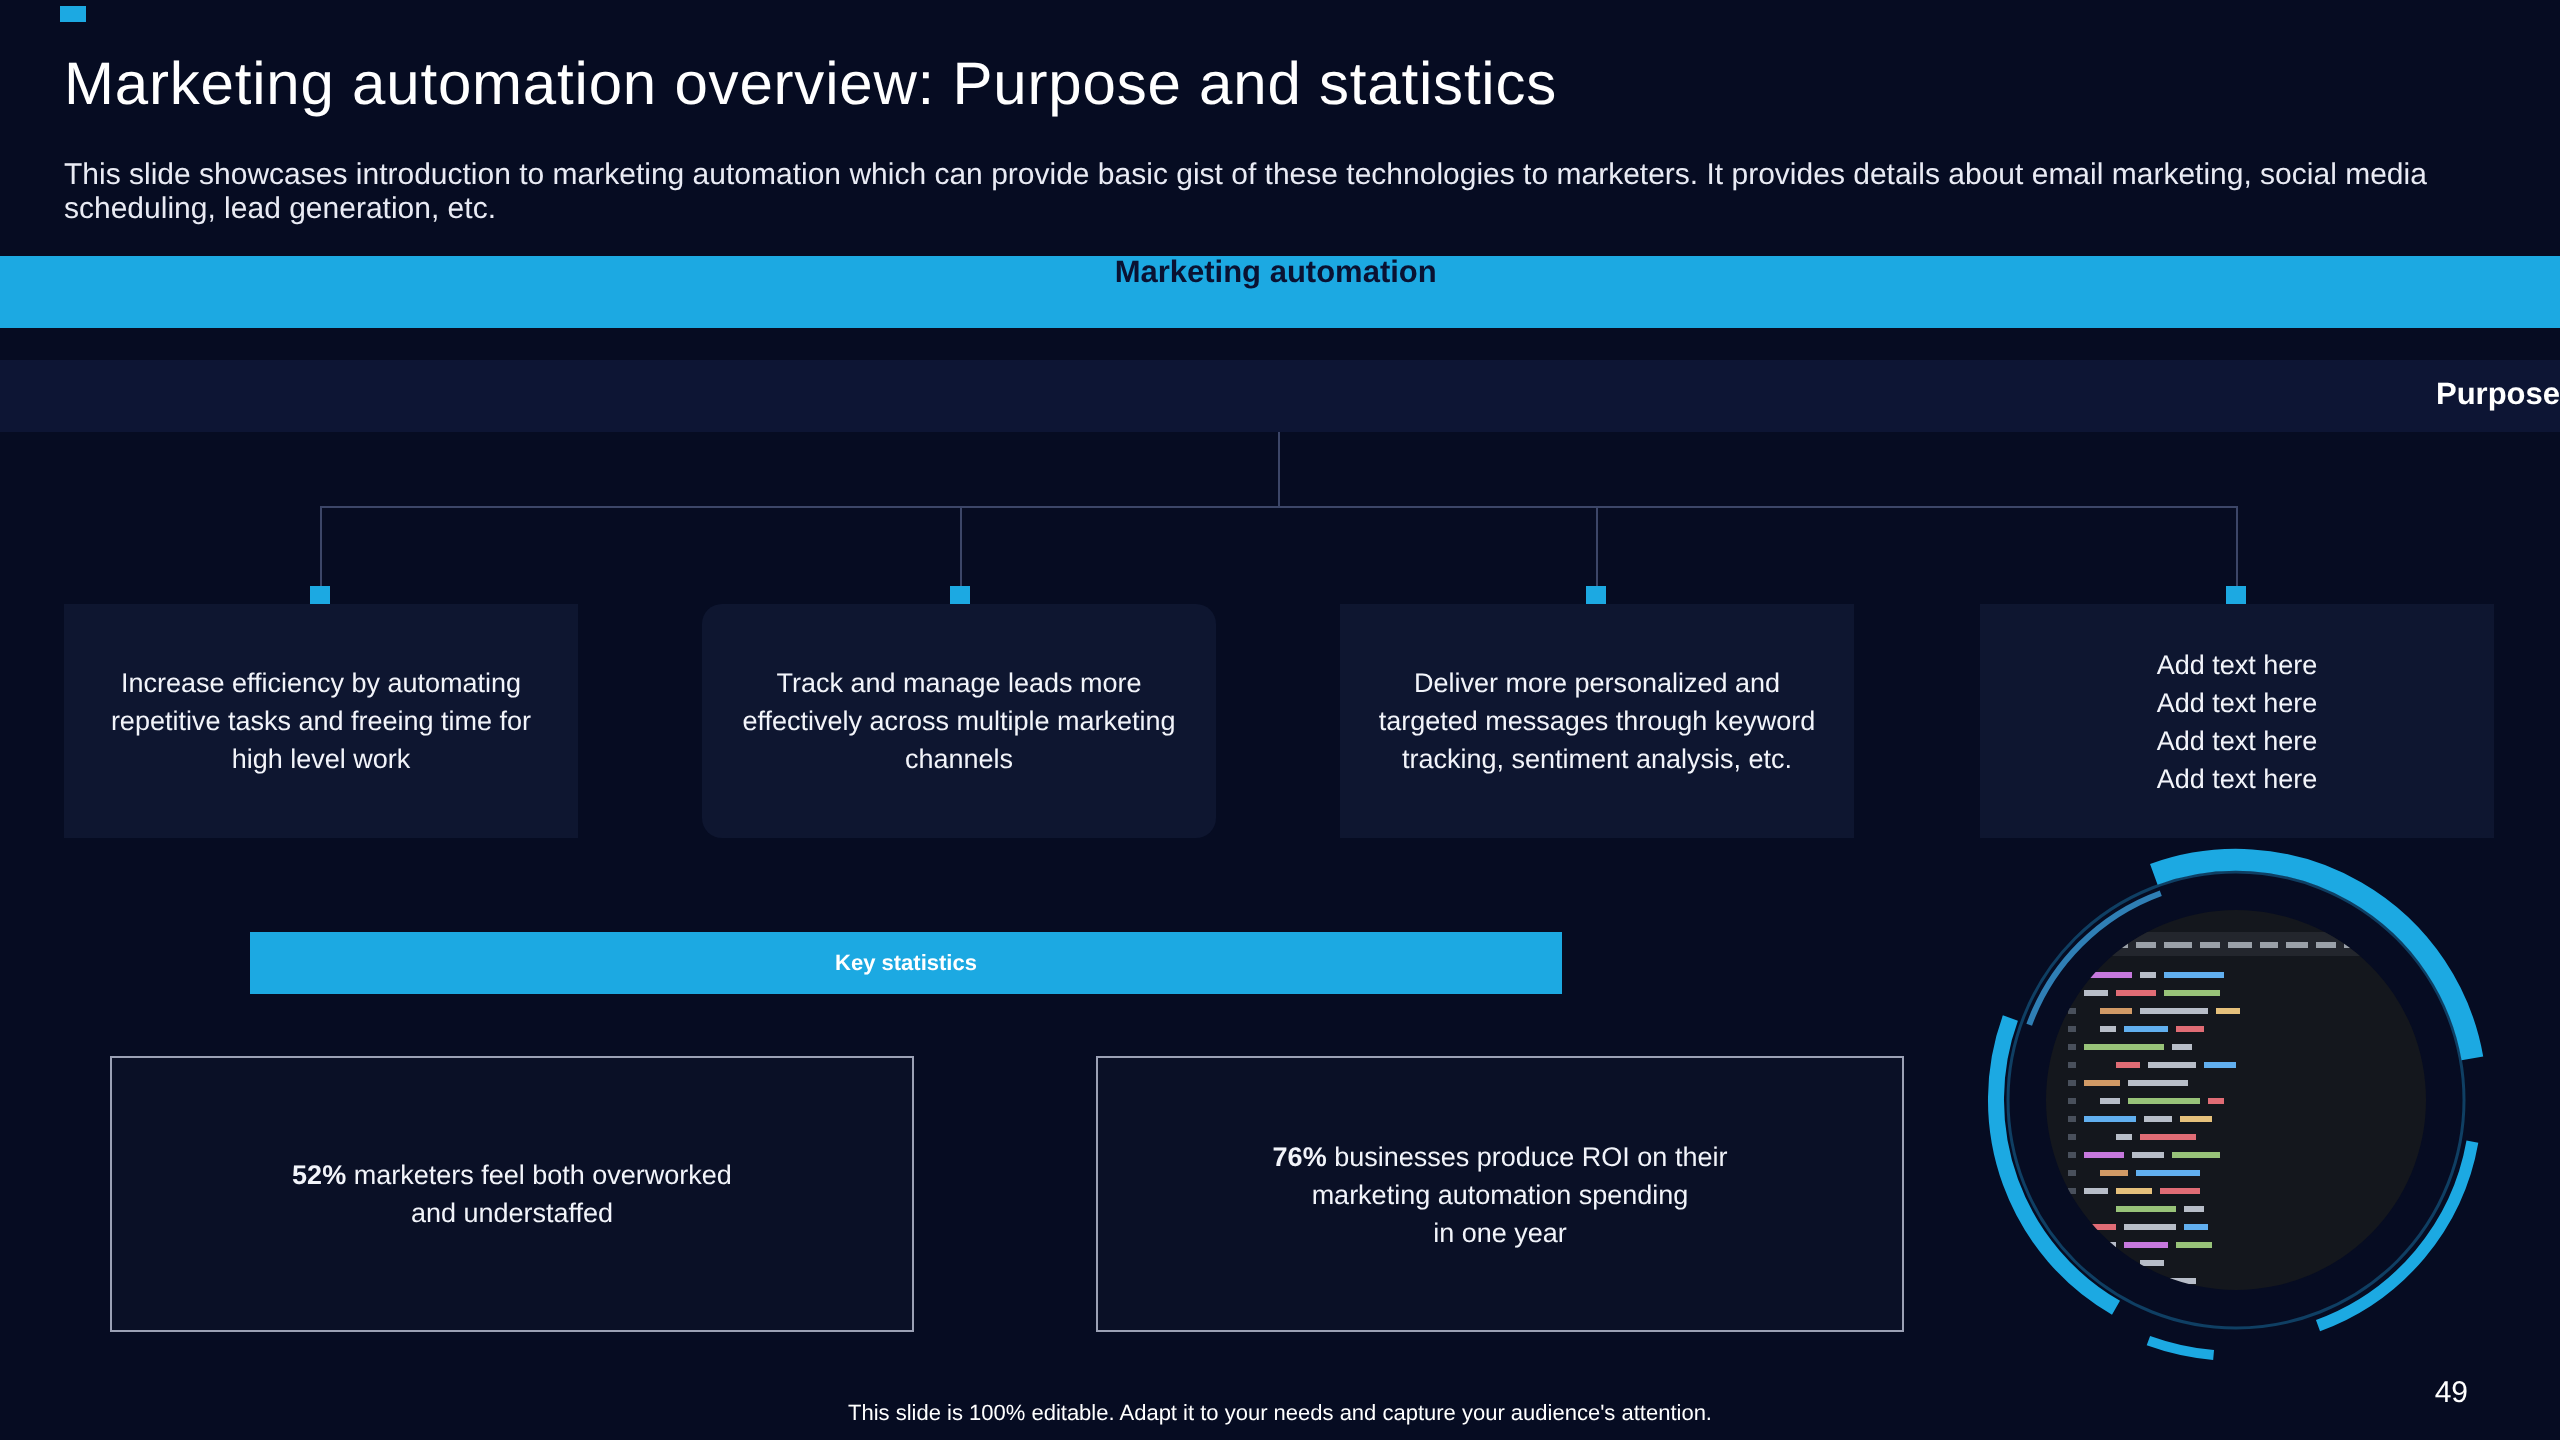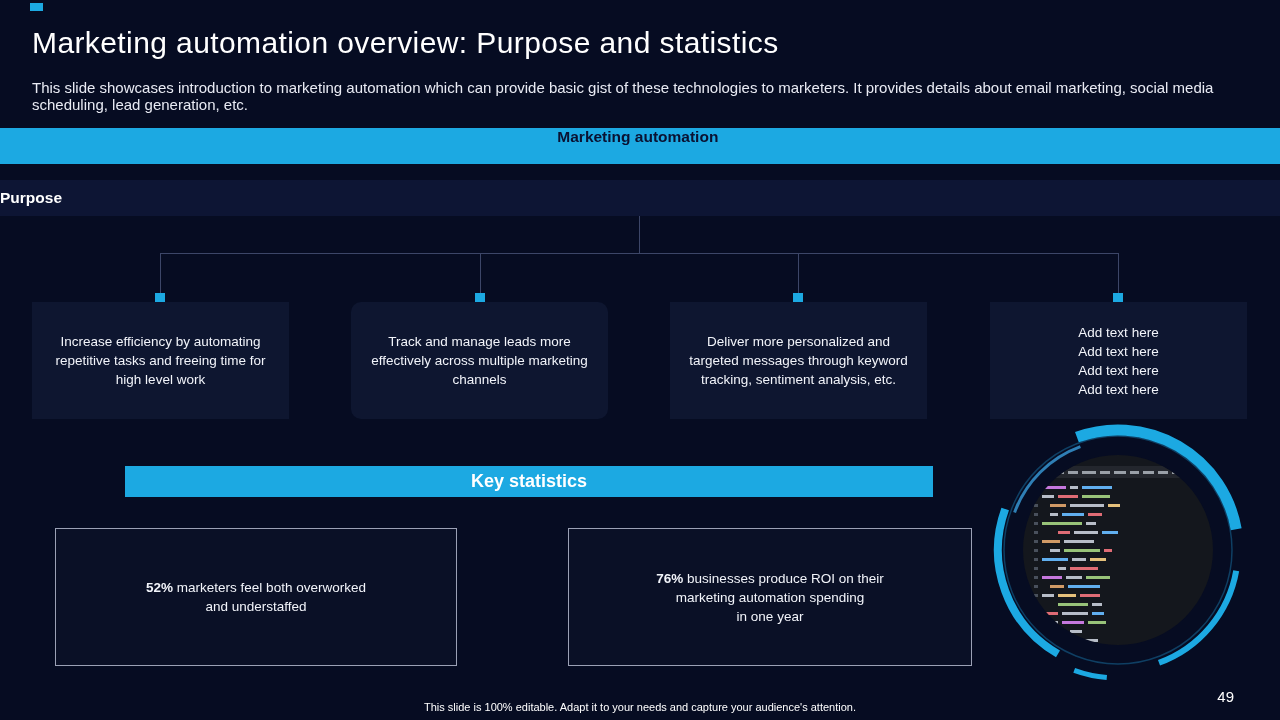--- a/index.html
+++ b/index.html
@@ -33,40 +33,40 @@
     display: flex; align-items: flex-start; justify-content: center;
     font-size: 15.5px;
   }
   .definition-banner .highlight {
     color: var(--banner-highlight-text, #0A1232); font-weight: bold;
   }
   .definition-banner .rest { color: #ffffff; }
   .purpose-header {
     position: absolute; left: 0; top: 180px; width: 1280px; height: 36px;
     background: #0D1534;
-    display: flex; align-items: center; justify-content: flex-start;
+    display: flex; align-items: center; justify-content: flex-end;
     font-size: 15.5px; font-weight: bold; color: #ffffff;
   }
   .connector { position: absolute; background: #3C4668; }
   .node-square {
     position: absolute; width: 10px; height: 10px;
     background: var(--accent, #1CA9E2);
   }
   .purpose-box {
     position: absolute; top: 302px; height: 117px; width: 257px;
     background: var(--panel, #0E1630);
     display: flex; align-items: center; justify-content: center;
     text-align: center; font-size: 13.5px; line-height: 19px;
     padding: 0 14px; white-space: pre-line; color: #f2f4fa;
   }
   .key-stats-banner {
-    position: absolute; left: 125px; top: 466px; width: 808px; height: 31px;
+    position: absolute; left: 125px; top: 466px; width: 656px; height: 31px;
     background: var(--accent, #1CA9E2);
     display: flex; align-items: center; justify-content: center;
-    font-size: 18px; font-weight: bold; color: #ffffff;
+    font-size: 11px; font-weight: bold; color: #ffffff;
   }
   .stat-box {
     position: absolute; top: 528px; height: 138px;
     border: 1px solid #9BA1B5;
     background: rgba(255,255,255,0.02);
     display: flex; align-items: center; justify-content: center;
     text-align: center; font-size: 13.5px; line-height: 19px;
     padding: 0 28px; color: #f2f4fa;
   }
   .stat-box .stat-value { font-weight: bold; }
@@ -123,21 +123,21 @@
   </div>
 
   <div class="stat-box" style="left:55px; width:402px;">
     <div>
       <span class="stat-value">52%</span>
       <span class="stat-text">marketers feel both overworked
 and understaffed</span>
     </div>
   </div>
 
-  <div class="stat-box" style="left:568px; width:404px;text-align:center;">
+  <div class="stat-box" style="left:548px; width:404px;text-align:center;">
     <div>
       <span class="stat-value">76%</span>
       <span class="stat-text">businesses produce ROI on their
 marketing automation spending
 in one year</span>
     </div>
   </div>
 
   <svg class="circle-art" viewBox="0 0 260 260" aria-hidden="true">
     <defs>

